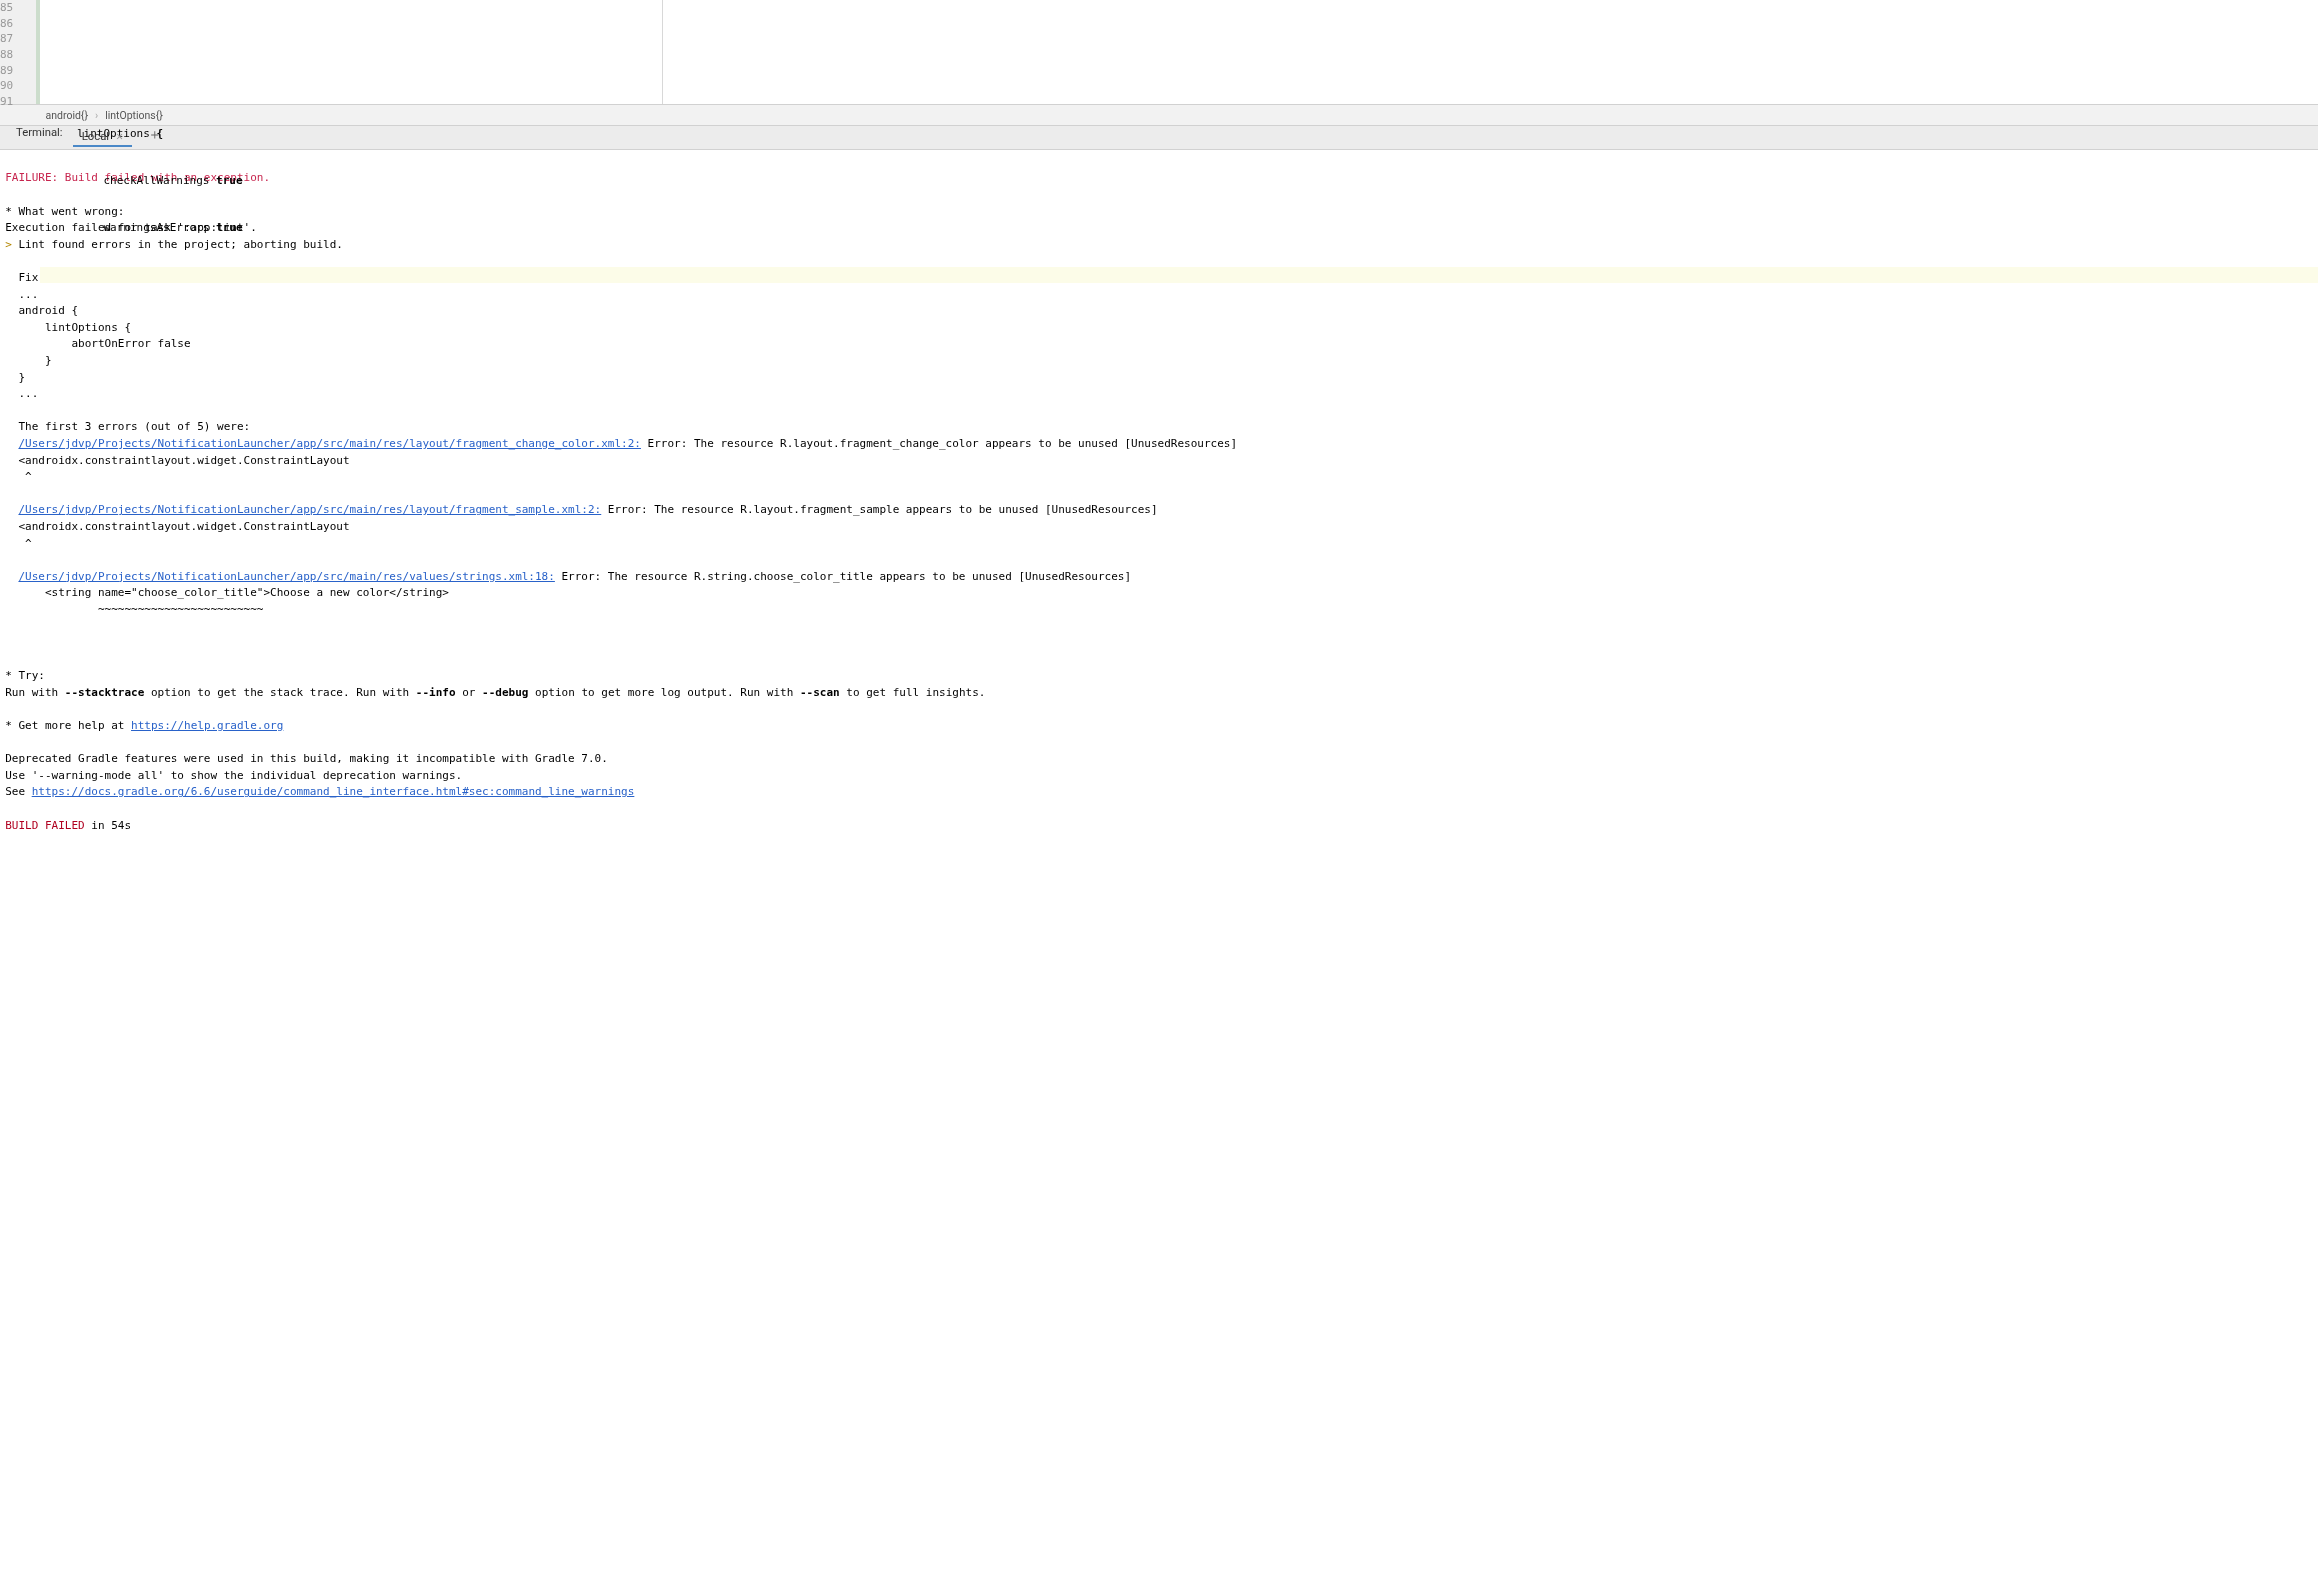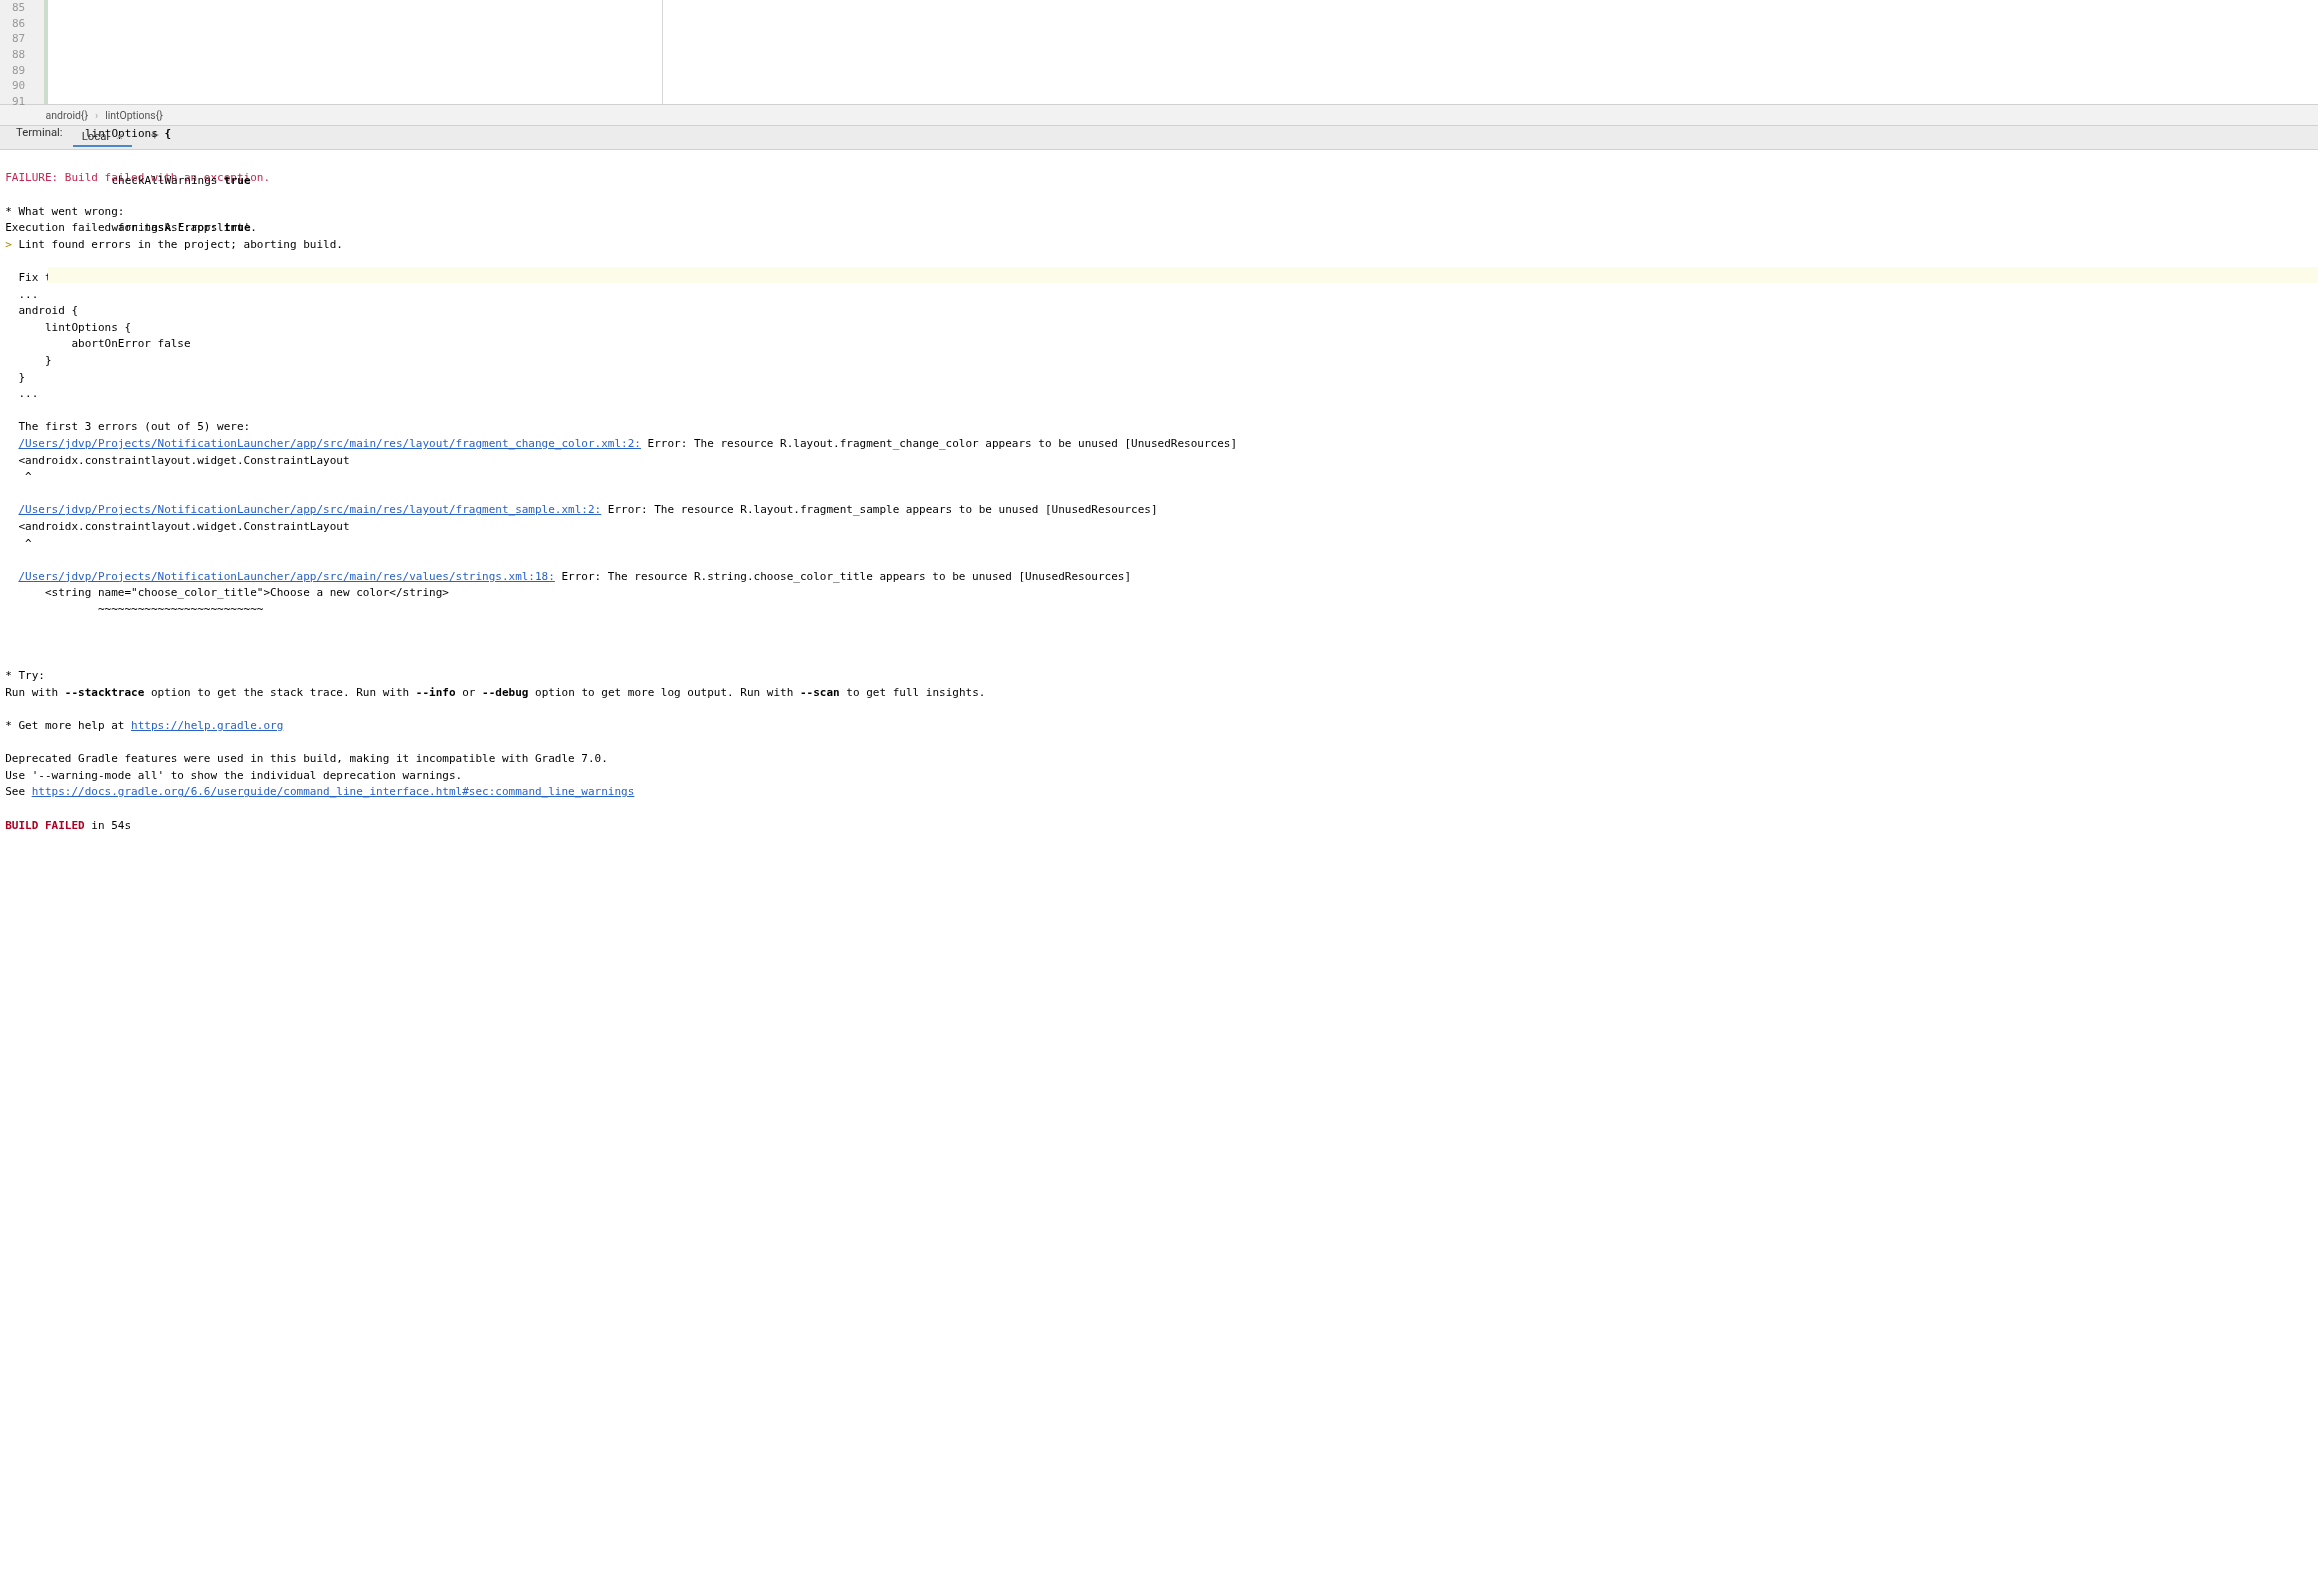--- a/index.html
+++ b/index.html
@@ -10,24 +10,24 @@
     color: #000;
     overflow: hidden;
   }
   .editor-area {
     display: flex;
     height: 105px;
     border-bottom: 0.9px solid #d1d1d1;
     position: relative;
   }
   .gutter {
-    width: 48px;
+    width: 40px;
     background: #f0f0f0;
     border-right: 4.4px solid #ccddcc;
-    text-align: center;
+    text-align: left;
     padding-right: 7px;
     font-family: "Menlo", "Consolas", monospace;
     font-size: 11px;
     color: #999;
     line-height: 15.7px;
     padding-top: 0;
     flex-shrink: 0;
   }
   .gutter-line { height: 15.7px; }
   .code-content {
@@ -94,21 +94,21 @@
     font-family: "Menlo", "Consolas", monospace;
     font-size: 11px;
     line-height: 16.6px;
     padding: 3.5px 5.2px;
     white-space: pre;
     color: #000;
     overflow: auto;
     height: calc(100vh - 150px);
   }
   .t-red { color: #c7254e; }
-  .t-red-bold { color: #b00020; font-weight: bold; margin-top: 8px; }
+  .t-red-bold { color: #b00020; font-weight: normal; margin-top: 8px; }
   .t-yellow { color: #b38600; }
   .t-bold { font-weight: bold; margin-top: 36px; }
   .t-link { color: #2962c9; text-decoration: underline; cursor: pointer; }
 </style>
 </head>
 <body>
 
 <div class="editor-area">
   <div class="gutter">
     <div class="gutter-line">85</div>

